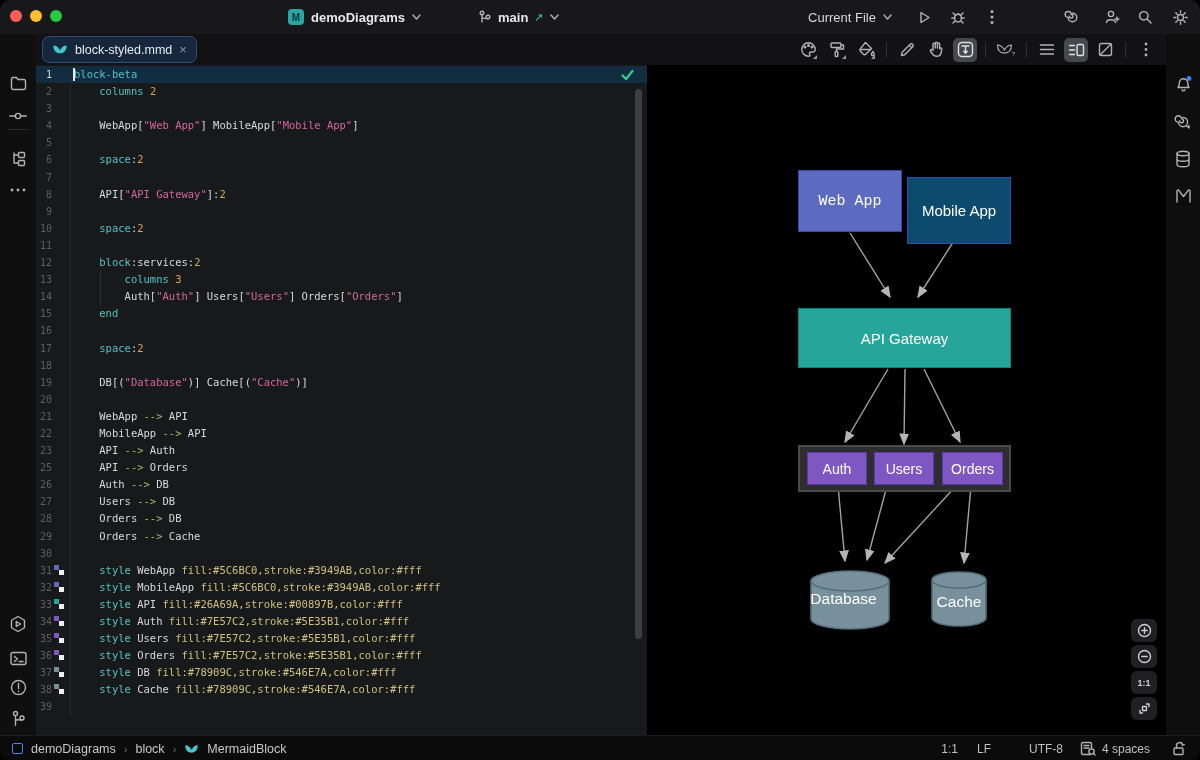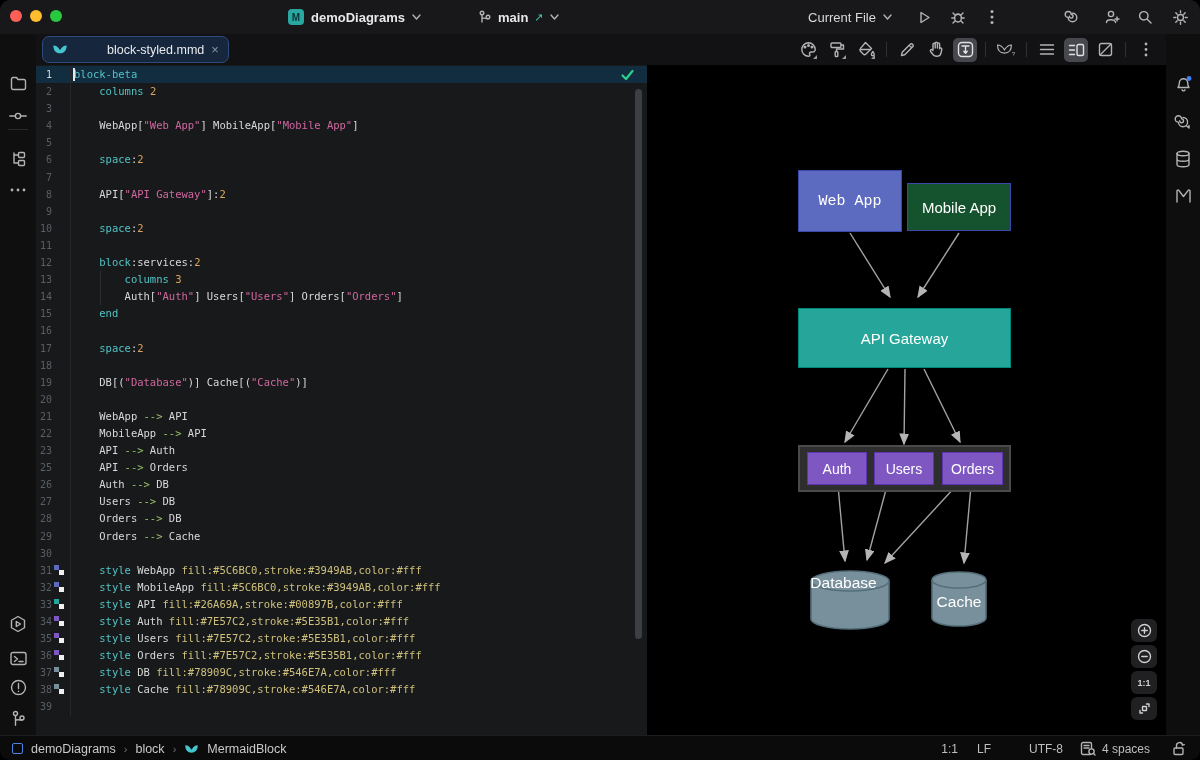--- a/index.html
+++ b/index.html
@@ -27,21 +27,21 @@
   .leftstrip{position:relative;width:36px;background:#0f0f10;flex:none;}
   .leftstrip .icon-btn{position:absolute;left:7px;}
   .strip-div{position:absolute;left:8px;width:20px;height:1px;background:#2a2a2c;}
   .rightstrip{position:relative;width:34px;background:#0e0e0f;flex:none;}
   .rightstrip .icon-btn{position:absolute;left:6px;}
   .center{flex:1;display:flex;flex-direction:column;min-width:0;}
 
   
   .tabrow{position:relative;height:31px;background:#121214;display:flex;align-items:center;}
   .tab{display:flex;align-items:center;gap:7px;height:25px;margin-left:6px;padding:0 9px;background:#16263d;border:1px solid #2d4c7c;border-radius:7px;}
-  .tab-name{color:#e8eaed;font-size:12.5px;margin-left:32px;}
+  .tab-name{color:#e8eaed;font-size:12.5px;}
   .tab-close{color:#8d93a0;font-size:13px;line-height:1;}
   .tools{position:absolute;right:8px;top:0;height:31px;display:flex;align-items:center;gap:5px;}
   .tool{position:relative;width:24px;height:24px;display:flex;align-items:center;justify-content:center;border-radius:5px;}
   .tool.sel{background:#46484d;}
   .tool .corner{position:absolute;right:3px;bottom:3px;width:0;height:0;border-left:4px solid transparent;border-bottom:4px solid #9a9a9c;}
   .tool-div{width:1px;height:15px;background:#303032;margin:0 3px;}
 
   
   .content{flex:1;display:flex;min-height:0;}
 
@@ -375,26 +375,26 @@
             <g id="cyl-layer">
                 <path d="M164,516 L164,554 A39,10 0 0 0 242,554 L242,516" fill="#78909C" stroke="#546E7A" stroke-width="1.6"></path>
                 <ellipse cx="203" cy="516" rx="39" ry="10" fill="#78909C" stroke="#546E7A" stroke-width="1.6"></ellipse>
                 <path d="M285,515 L285,553 A27,8 0 0 0 339,553 L339,515" fill="#78909C" stroke="#546E7A" stroke-width="1.6"></path>
                 <ellipse cx="312" cy="515" rx="27" ry="8" fill="#78909C" stroke="#546E7A" stroke-width="1.6"></ellipse>
               </g>
           </svg>
           <div id="node-layer">
               <div class="node container" style="left: 151px; top: 380px; width: 213px; height: 47px; background: rgb(46, 46, 46); border: 2px solid rgb(74, 74, 74);"></div>
               <div class="node" style="left: 151px; top: 105px; width: 104px; height: 62px; background: rgb(92, 107, 192); border: 1.5px solid rgb(57, 73, 171); font-family: Liberation Mono, monospace;">Web App</div>
-              <div class="node" style="left: 260px; top: 118px; width: 104px; height: 48px; background: #14532d; border: 1.5px solid rgb(57, 73, 171);">Mobile App</div>
+              <div class="node" style="left: 260px; top: 112px; width: 104px; height: 67px; background: #0c4a6e; border: 1.5px solid rgb(57, 73, 171);">Mobile App</div>
               <div class="node" style="left: 151px; top: 243px; width: 213px; height: 60px; background: rgb(38, 166, 154); border: 1.5px solid rgb(0, 137, 123);">API Gateway</div>
               <div class="node small" style="left: 160px; top: 387px; width: 60px; height: 33px; background: rgb(126, 87, 194); border: 1.5px solid rgb(94, 53, 177);">Auth</div>
               <div class="node small" style="left: 227px; top: 387px; width: 60px; height: 33px; background: rgb(126, 87, 194); border: 1.5px solid rgb(94, 53, 177);">Users</div>
               <div class="node small" style="left: 295px; top: 387px; width: 61px; height: 33px; background: rgb(126, 87, 194); border: 1.5px solid rgb(94, 53, 177);">Orders</div>
-              <div class="cyl-label" style="left: 164px; top: 500px; width: 65px; height: 36px;">Database</div>
+              <div class="cyl-label" style="left: 164px; top: 516px; width: 65px; height: 36px;">Database</div>
               <div class="cyl-label" style="left: 285px; top: 519px; width: 54px; height: 36px;">Cache</div>
             </div>
           <div class="zoomers">
             <div class="zbtn">
               <svg class="ic" width="15" height="15" viewBox="0 0 15 15" style="stroke:#cfcfcf;">
                   <circle cx="7.5" cy="7.5" r="6"></circle>
                   <path d="M7.5,4.8 v5.4 M4.8,7.5 h5.4"></path>
                 </svg>
             </div>
             <div class="zbtn">

